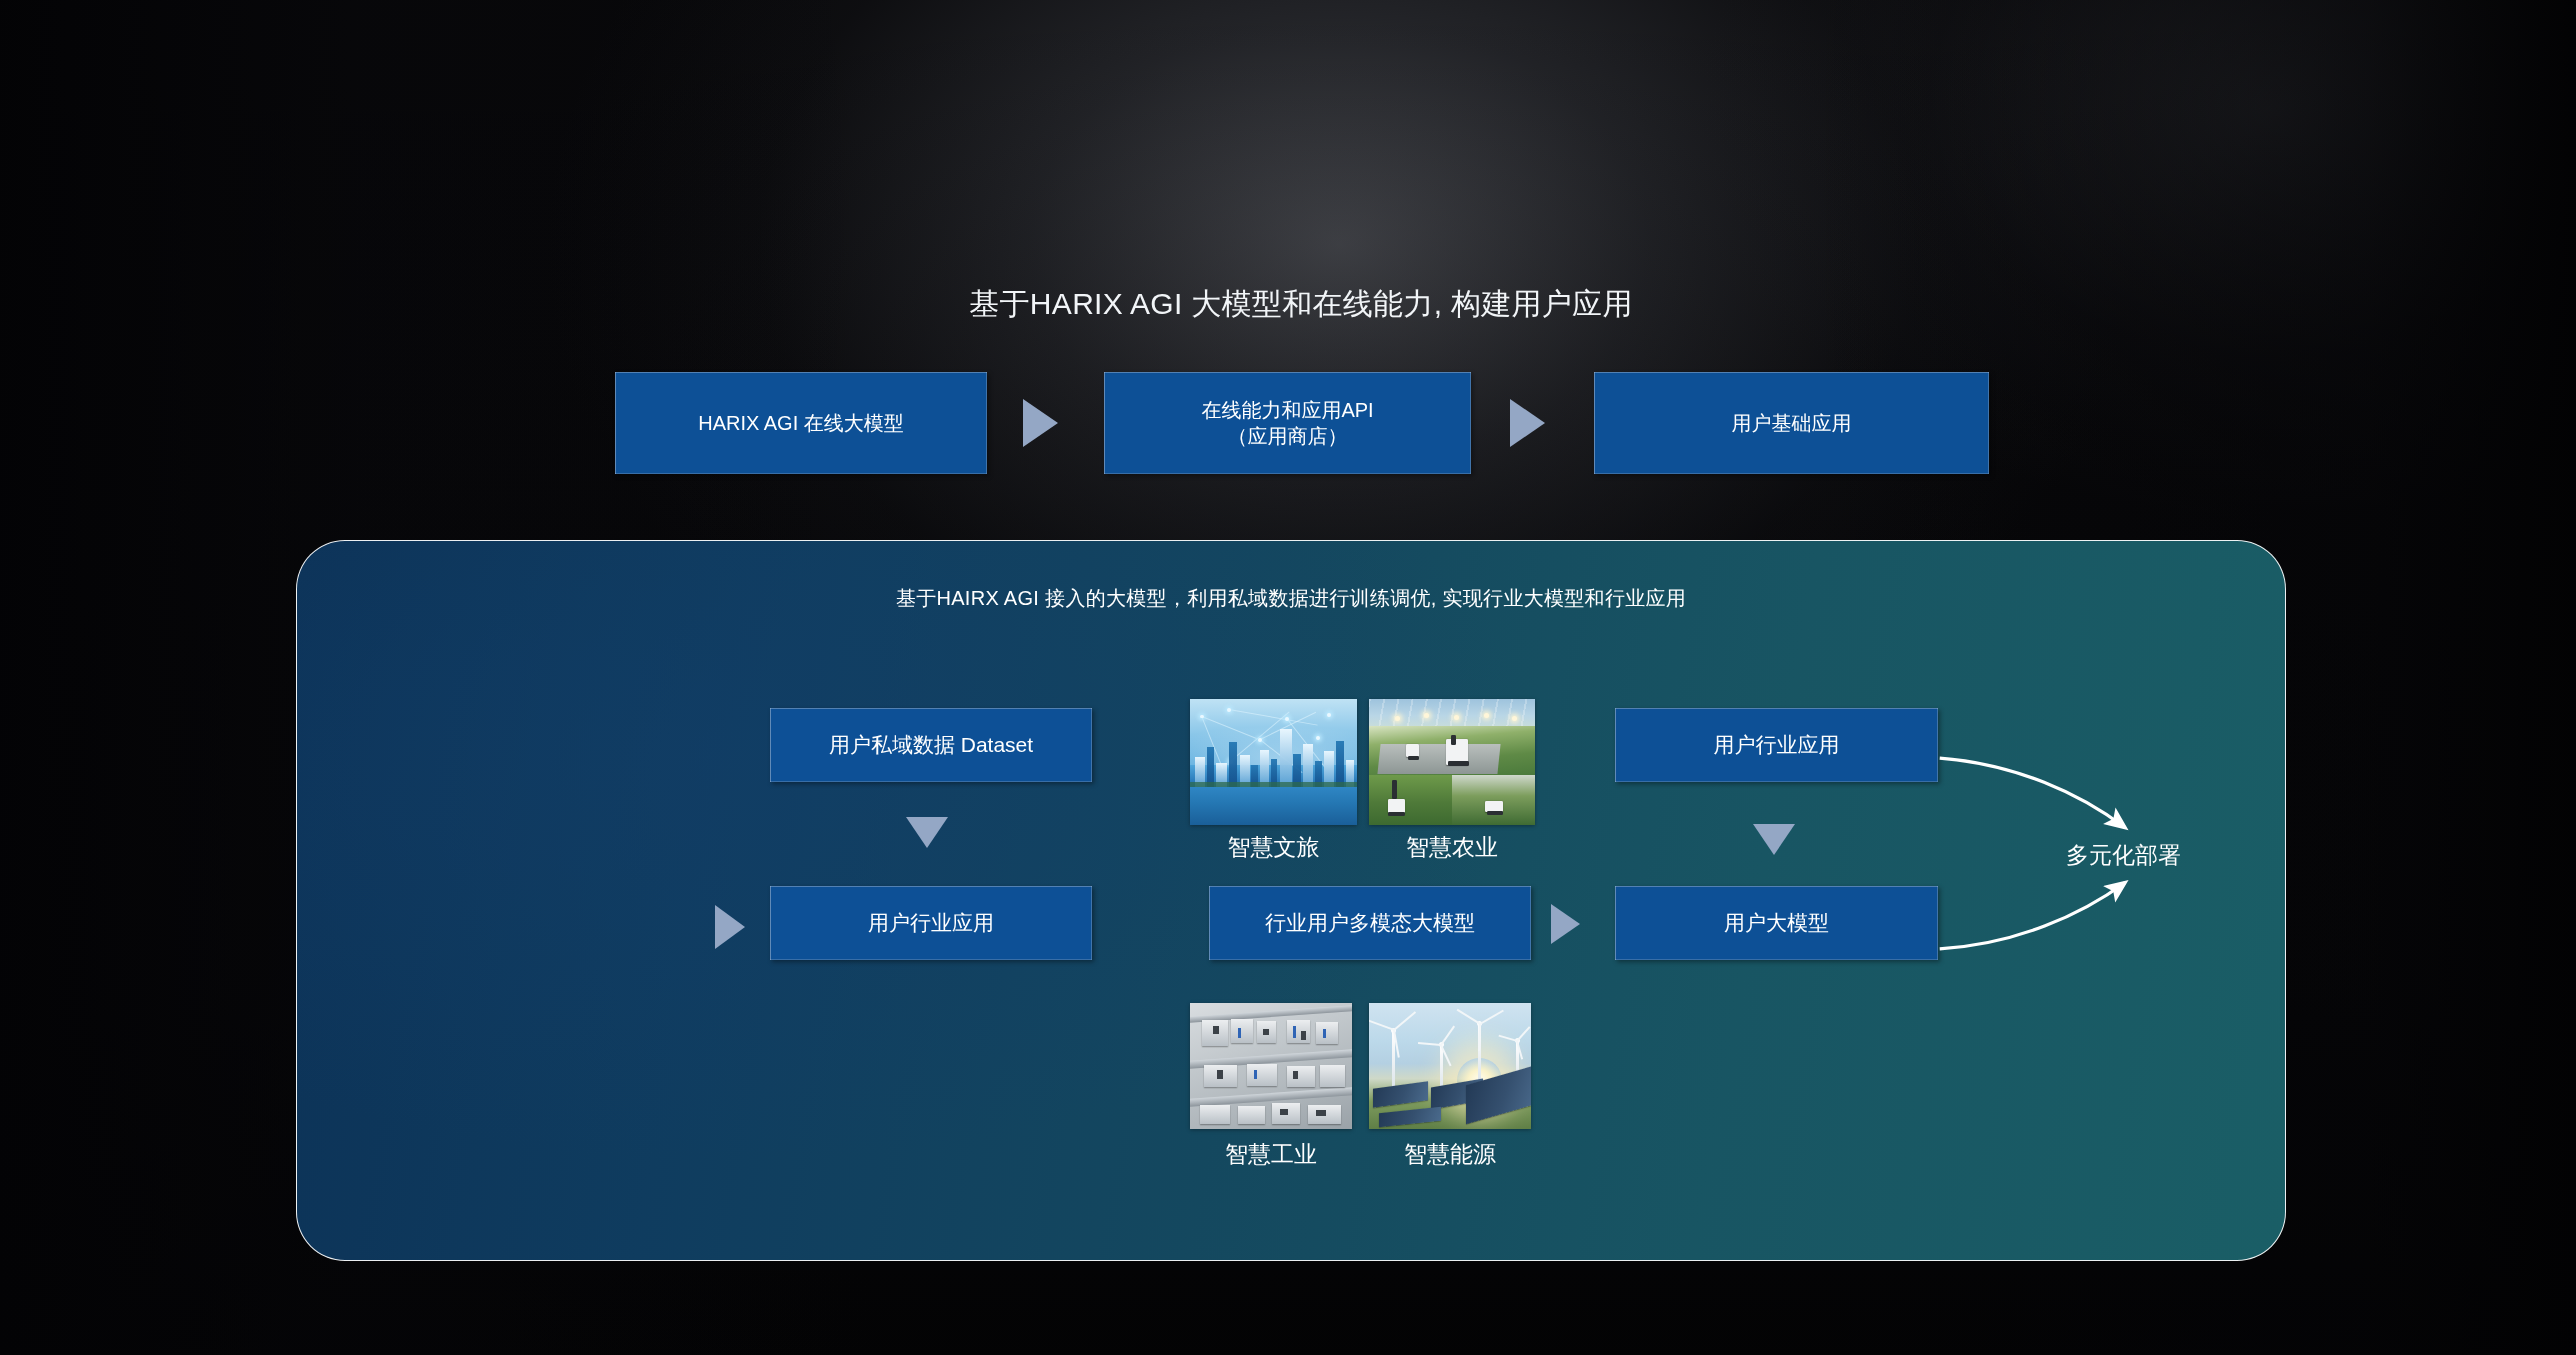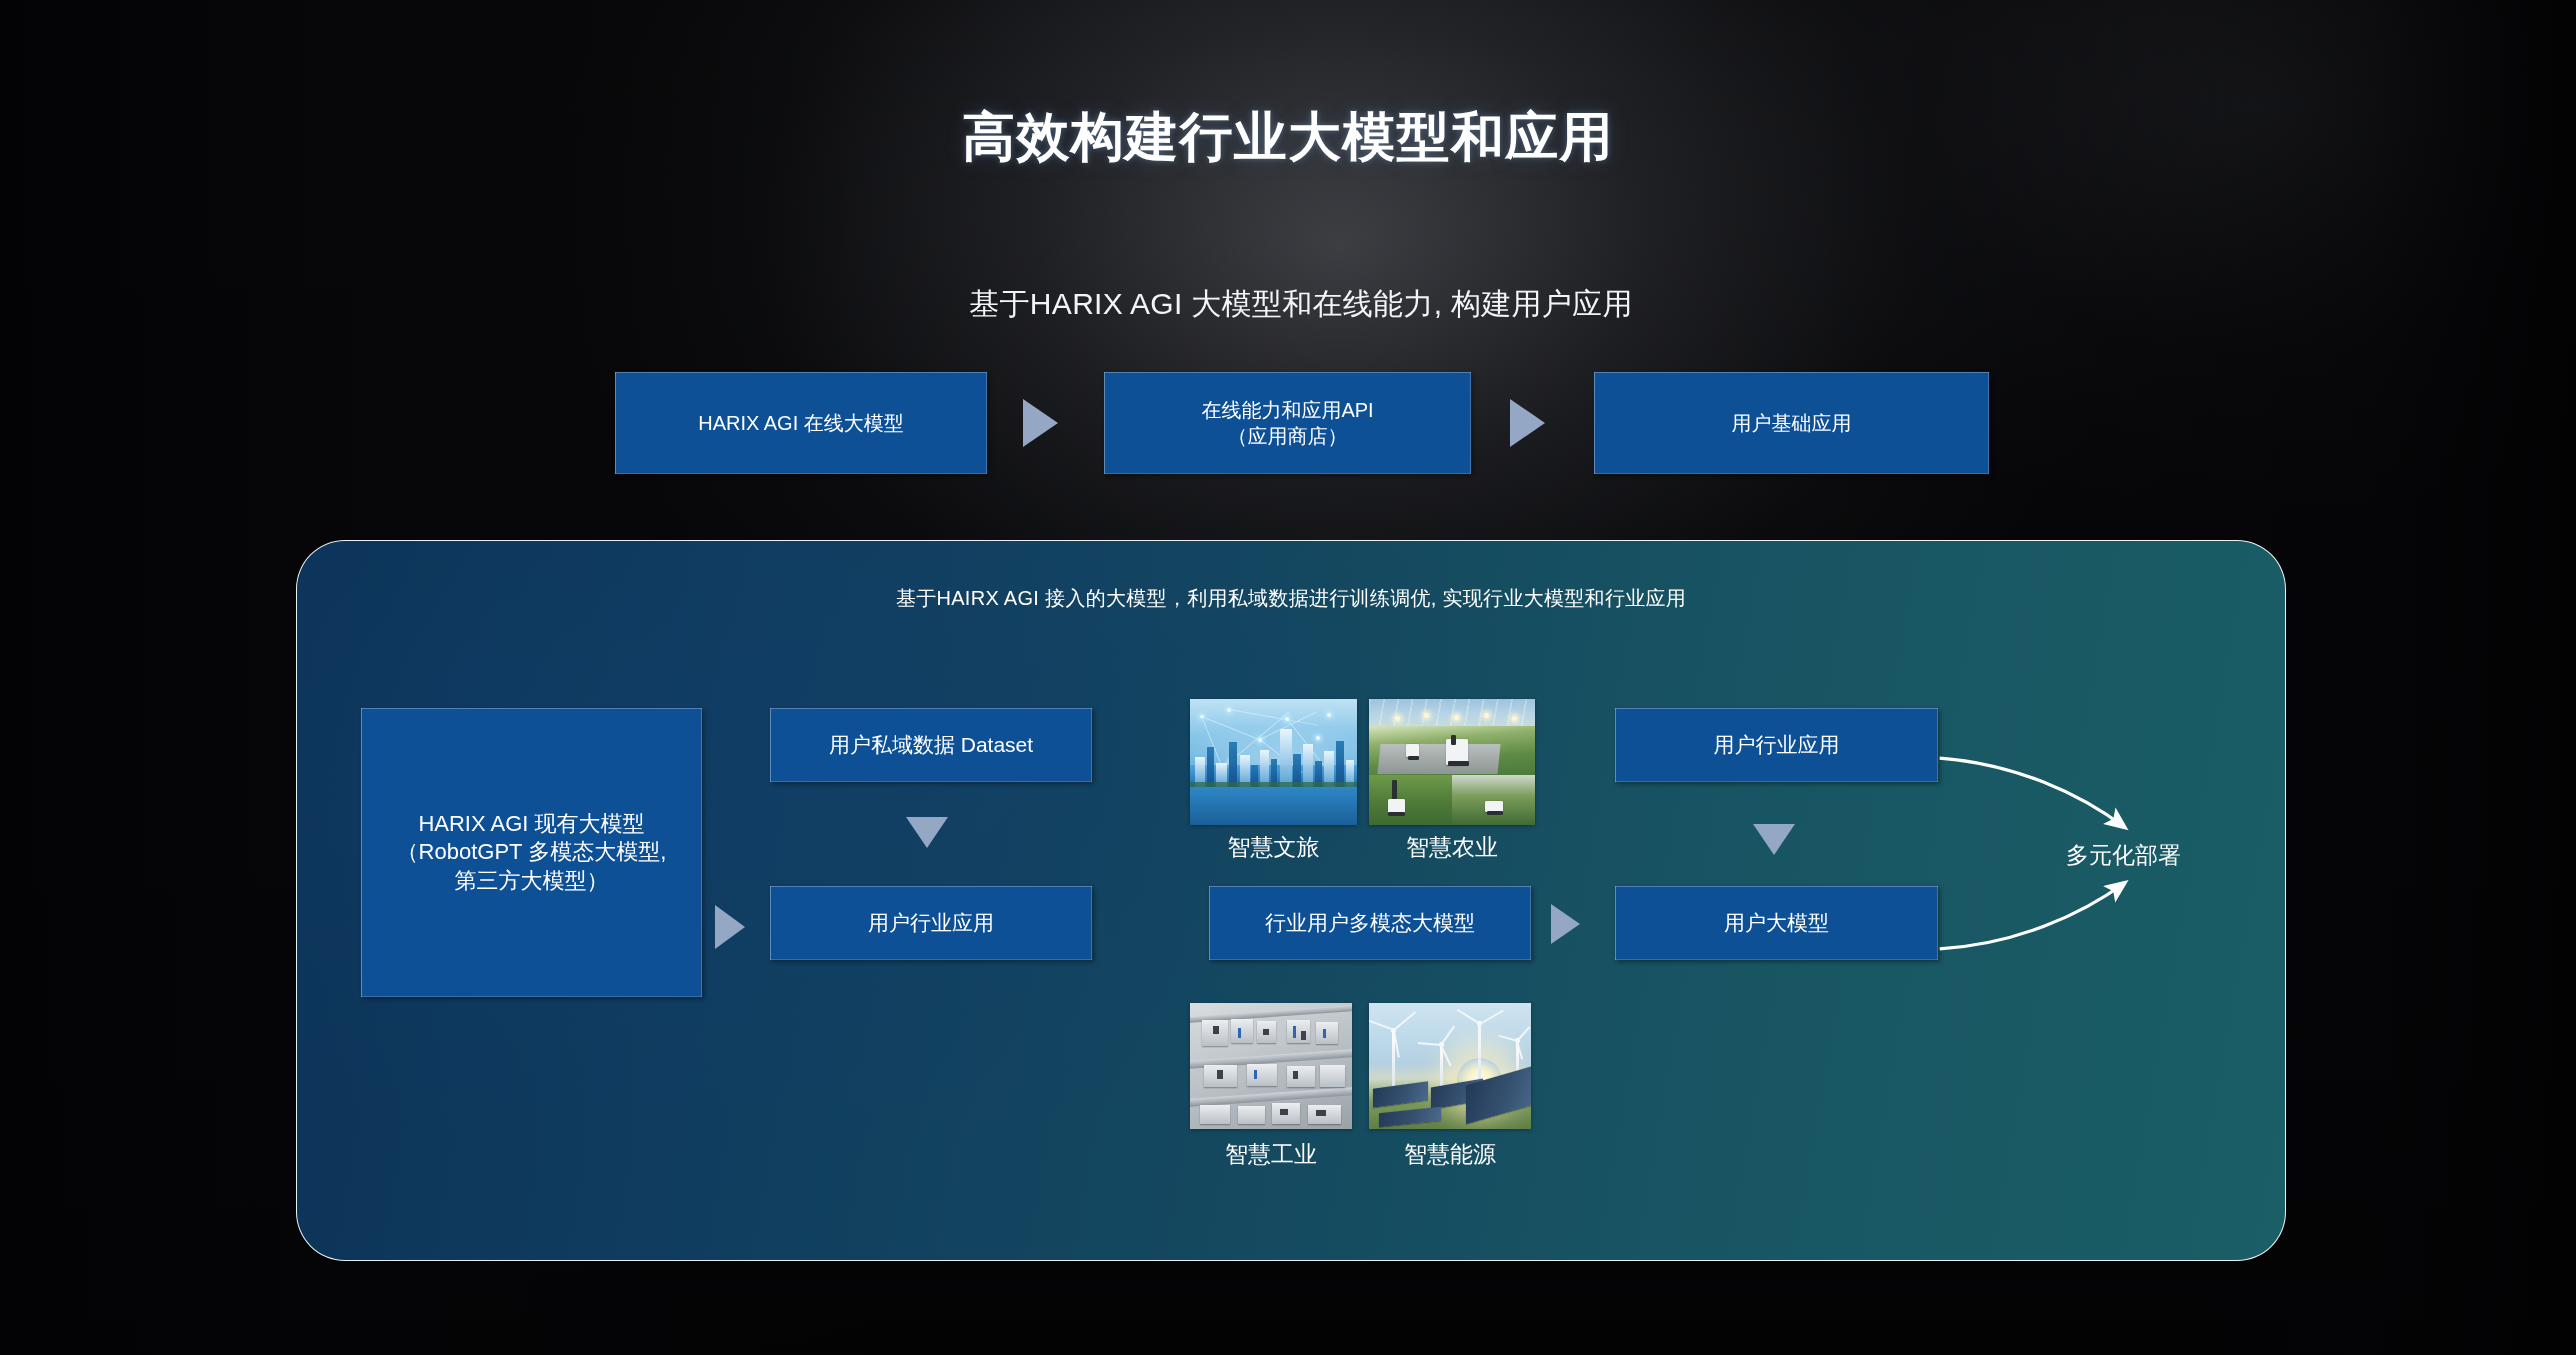--- a/index.html
+++ b/index.html
@@ -161,21 +161,20 @@
 <body>
 
 <div id="slide">
 
   <div class="bg-base"></div>
   <div class="bg-glow-a"></div>
   <div class="bg-glow-b"></div>
   <div class="bg-glow-c"></div>
   <div class="bg-glow-d"></div>
 
-  <div class="title">高效构建行业大模型和应用</div>
   <div class="subtitle">基于HARIX AGI 大模型和在线能力, 构建用户应用</div>
 
   <div class="pbox" style="left:615px;top:372px;width:372px;height:102px;font-size:20px;">
     <span>HARIX AGI 在线大模型</span>
   </div>
 
   <div class="arrow-r" style="left:1023px;top:399px;"></div>
 
   <div class="pbox" style="left:1104px;top:372px;width:367px;height:102px;font-size:20px;flex-direction:column;">
     <span>在线能力和应用API</span>
@@ -186,25 +185,20 @@
 
   <div class="pbox" style="left:1594px;top:372px;width:395px;height:102px;font-size:20px;">
     <span>用户基础应用</span>
   </div>
 
   <div class="panel">
     <div class="panel-sheen"></div>
     <div class="panel-head">基于HAIRX AGI 接入的大模型，利用私域数据进行训练调优, 实现行业大模型和行业应用</div>
   </div>
 
-  <div class="pbox" style="left:361px;top:708px;width:341px;height:289px;font-size:22px;flex-direction:column;">
-    <span>HARIX AGI 现有大模型</span>
-    <span>（RobotGPT 多模态大模型,</span>
-    <span>第三方大模型）</span>
-  </div>
 
   <div class="arrow-r" style="left:715px;top:905px;border-top-width:22px;border-bottom-width:22px;border-left-width:30px;"></div>
 
   <div class="pbox" style="left:770px;top:708px;width:322px;height:74px;font-size:21px;">
     <span>用户私域数据 Dataset</span>
   </div>
 
   <div class="arrow-d" style="left:906px;top:817px;border-left-width:21px;border-right-width:21px;border-top-width:31px;"></div>
 
   <div class="pbox" style="left:770px;top:886px;width:322px;height:74px;font-size:21px;">

